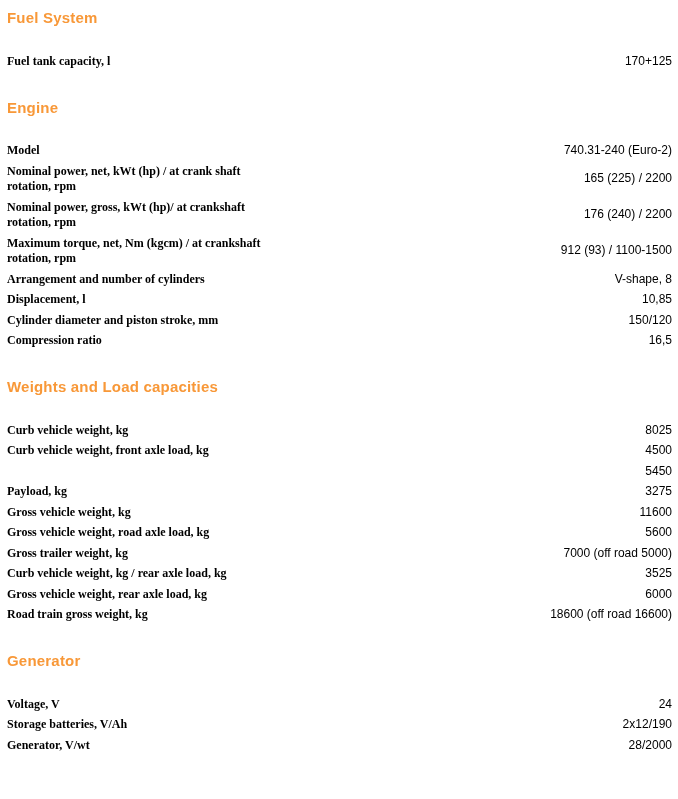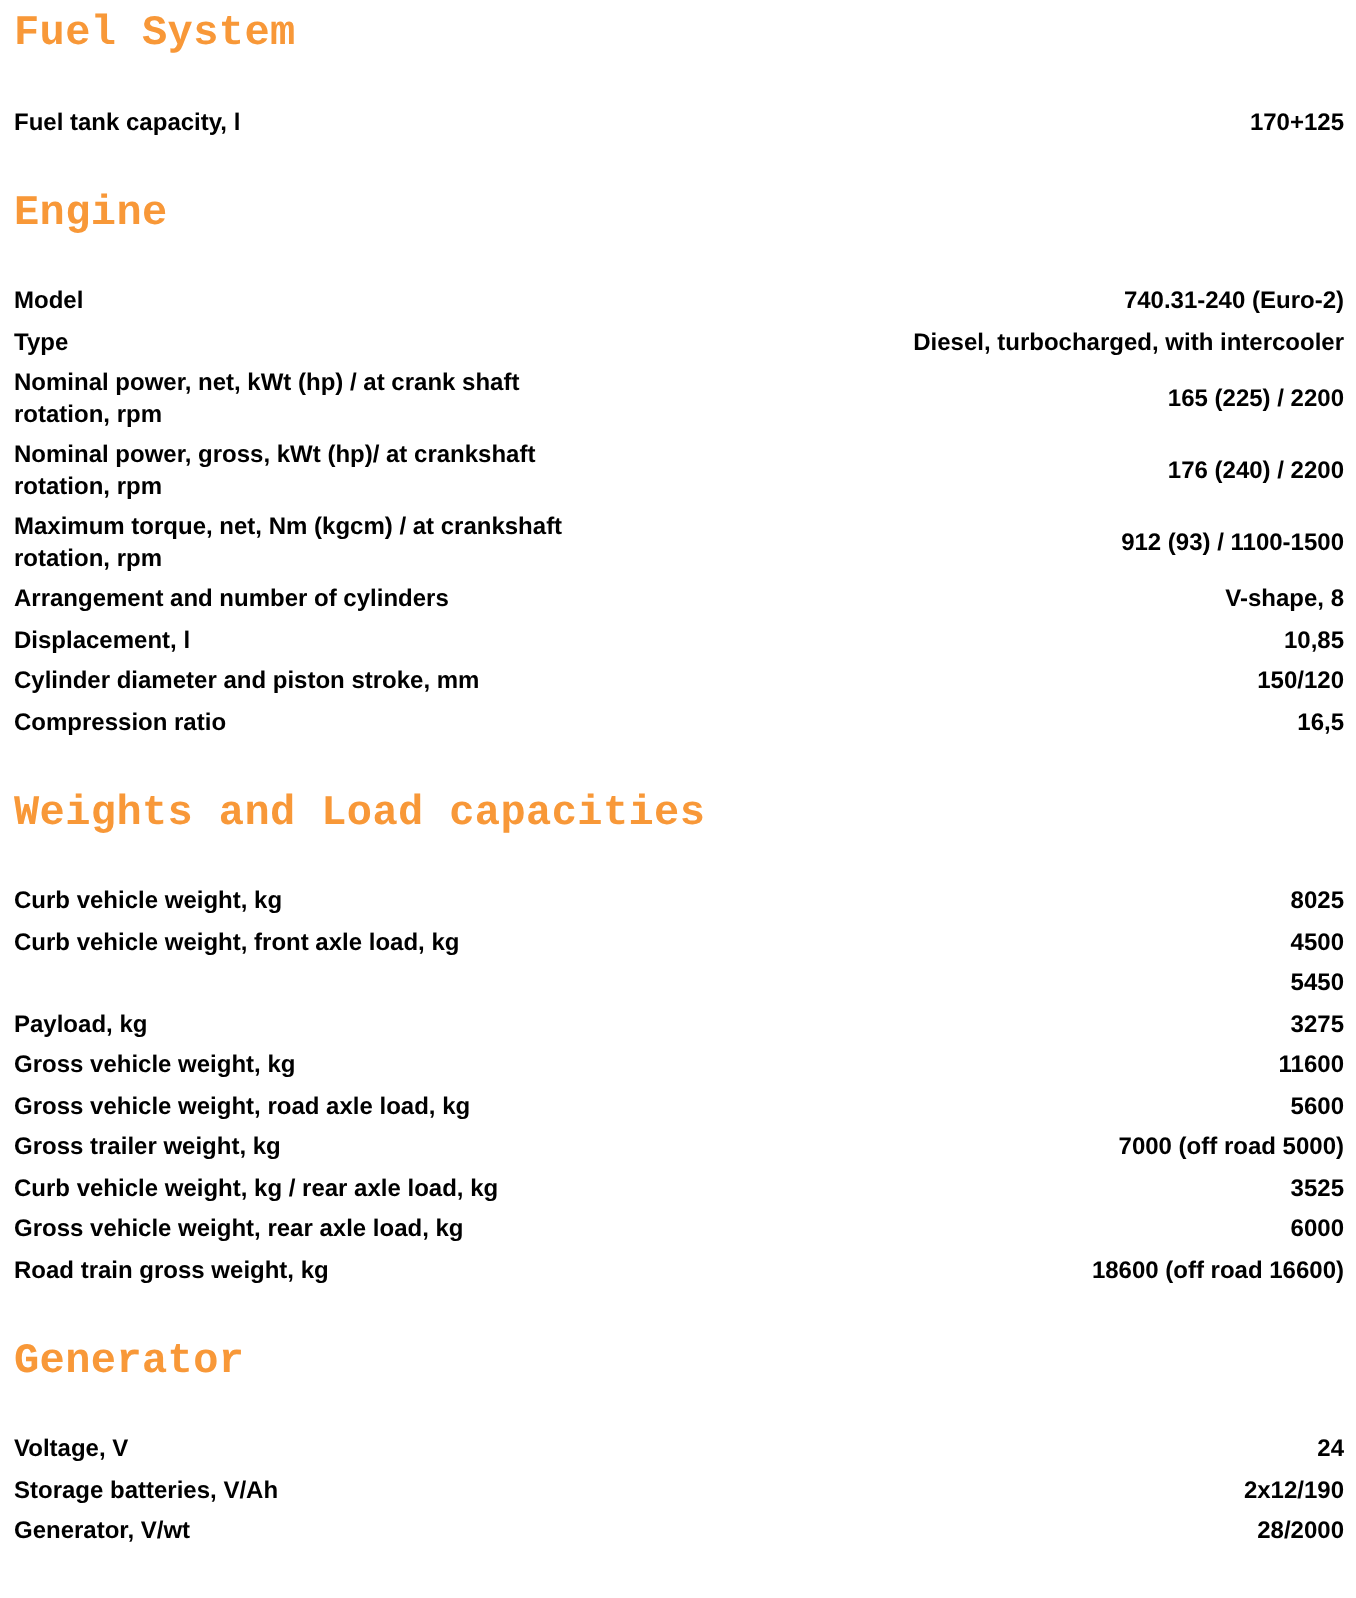--- a/index.html
+++ b/index.html
@@ -6,71 +6,66 @@
   html, body { background: #ffffff; }
   body {
     width: 678px;
     font-family: "Liberation Sans", "DejaVu Sans", sans-serif;
     font-size: 12px;
     color: #000000;
   }
   .page { padding: 8px 6px 4px 7px; }
   .section-title {
     color: #F89838;
-    font-size: 21px;
+    font-size: 15px;
     font-weight: bold;
     line-height: 18px;
     margin-top: 27px;
     margin-bottom: 24px;
     letter-spacing: 0.2px;
-    font-family: Liberation Mono, monospace;
   }
   .spec-section:first-child .section-title { margin-top: 1px; }
   .spec-row {
     display: flex;
     align-items: center;
     padding: 2.5px 0;
   }
   .spec-label {
     font-weight: bold;
     line-height: 15.5px;
     white-space: pre-line;
     max-width: 400px;
+    font-family: Liberation Serif, serif;
   }
   .spec-value {
     margin-left: auto;
     text-align: right;
     line-height: 15.5px;
     padding-left: 12px;
     white-space: nowrap;
-    font-weight: bold;
   }
 </style>
 </head>
 <body>
 
 <div class="page">
 
   <section class="spec-section">
     <h2 class="section-title">Fuel System</h2>
     <div class="spec-row">
       <span class="spec-label">Fuel tank capacity, l</span>
       <span class="spec-value">170+125</span>
     </div>
   </section>
 
   <section class="spec-section">
     <h2 class="section-title">Engine</h2>
     <div class="spec-row">
       <span class="spec-label">Model</span>
       <span class="spec-value">740.31-240 (Euro-2)</span>
-    </div>
-    <div class="spec-row">
-      <span class="spec-label">Type</span>
-      <span class="spec-value">Diesel, turbocharged, with intercooler</span>
     </div>
     <div class="spec-row">
       <span class="spec-label">Nominal power, net, kWt (hp) / at crank shaft
 rotation, rpm</span>
       <span class="spec-value">165 (225) / 2200</span>
     </div>
     <div class="spec-row">
       <span class="spec-label">Nominal power, gross, kWt (hp)/ at crankshaft
 rotation, rpm</span>
       <span class="spec-value">176 (240) / 2200</span>

